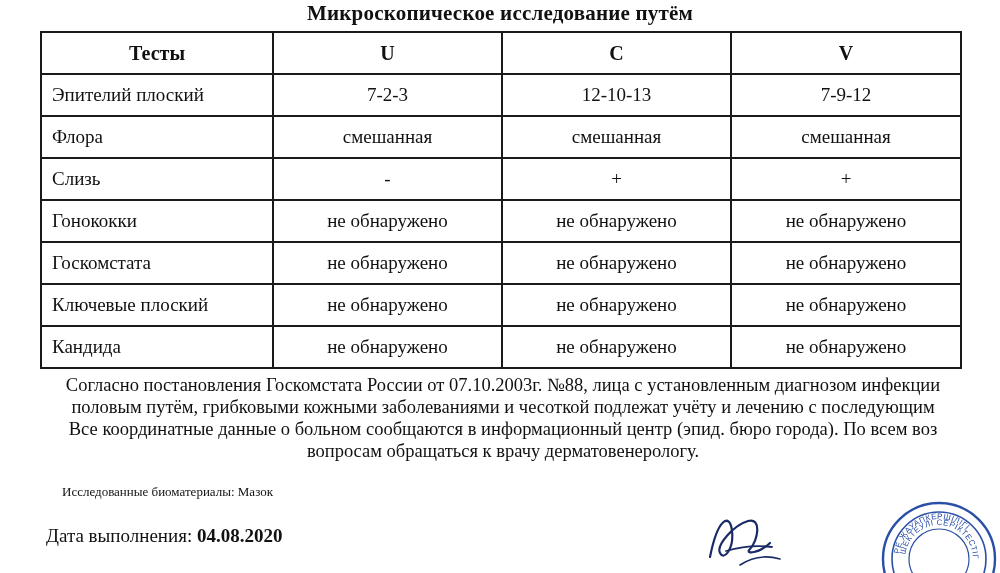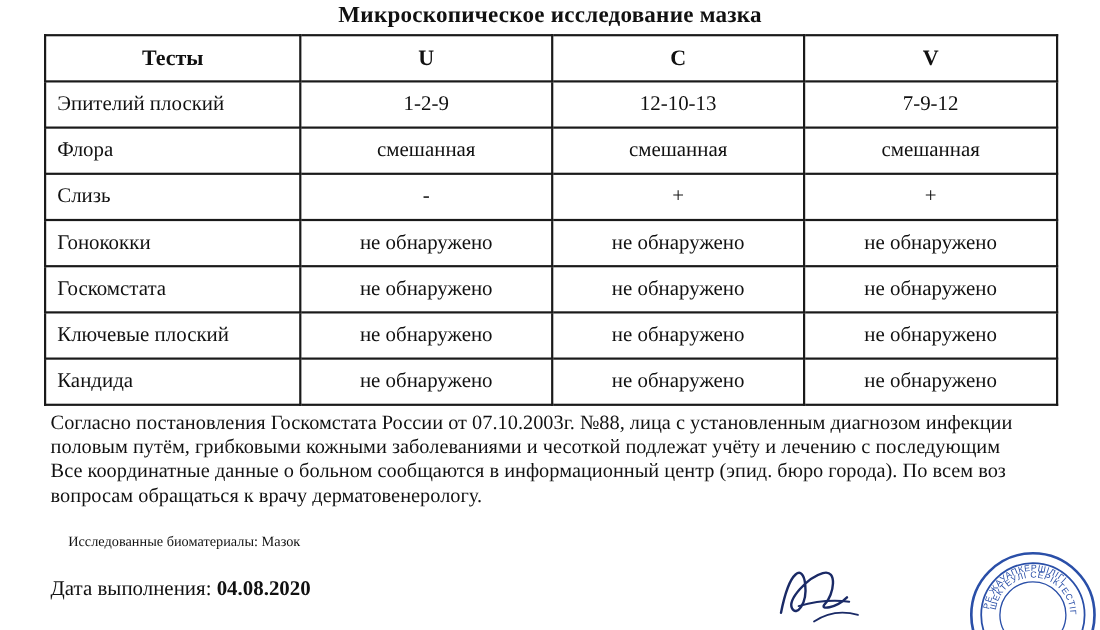--- a/index.html
+++ b/index.html
@@ -61,21 +61,21 @@
   }
   col.c-label { width: 232px; }
   col.c-u { width: 229px; }
   col.c-c { width: 229px; }
   col.c-v { width: 230px; }
 
   .note {
     margin: 6px 0 0 0;
     font-size: 18.5px;
     line-height: 1.18;
-    text-align: left;
+    text-align: center;
     padding-left: 6px;
     padding-right: 0;
     white-space: nowrap;
     overflow: hidden;
   }
   .note p {
     margin: 0;
   }
   .biomaterial {
     margin: 22px 0 0 22px;
@@ -108,41 +108,41 @@
   }
   .stamp svg, .signature svg {
     display: block;
   }
 </style>
 </head>
 <body>
 
 <div class="page">
 
-  <div class="doc-title">Микроскопическое исследование мазка</div>
+  <div class="doc-title">Микроскопическое исследование путём</div>
 
   <table class="results">
     <colgroup>
       <col class="c-label">
       <col class="c-u">
       <col class="c-c">
       <col class="c-v">
     </colgroup>
     <thead>
       <tr>
         <th class="col-test">Тесты</th>
         <th>U</th>
         <th>C</th>
         <th>V</th>
       </tr>
     </thead>
     <tbody>
       <tr>
         <td class="row-label">Эпителий плоский</td>
-        <td class="val">1-2-9</td>
+        <td class="val">7-2-3</td>
         <td class="val">12-10-13</td>
         <td class="val">7-9-12</td>
       </tr>
       <tr>
         <td class="row-label">Флора</td>
         <td class="val">смешанная</td>
         <td class="val">смешанная</td>
         <td class="val">смешанная</td>
       </tr>
       <tr>

